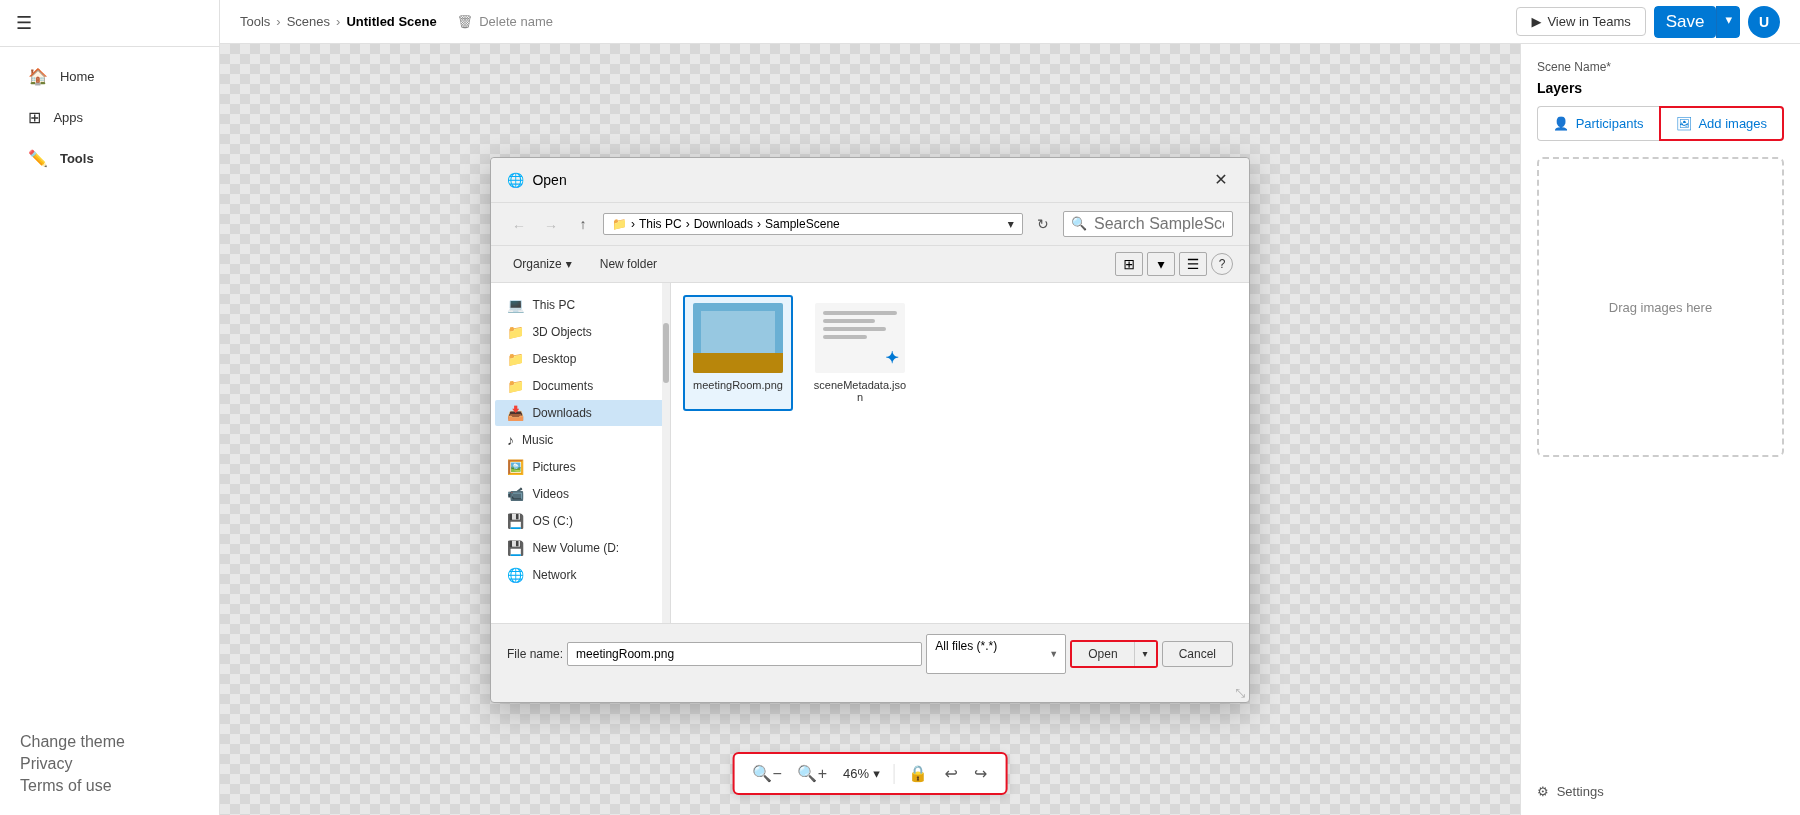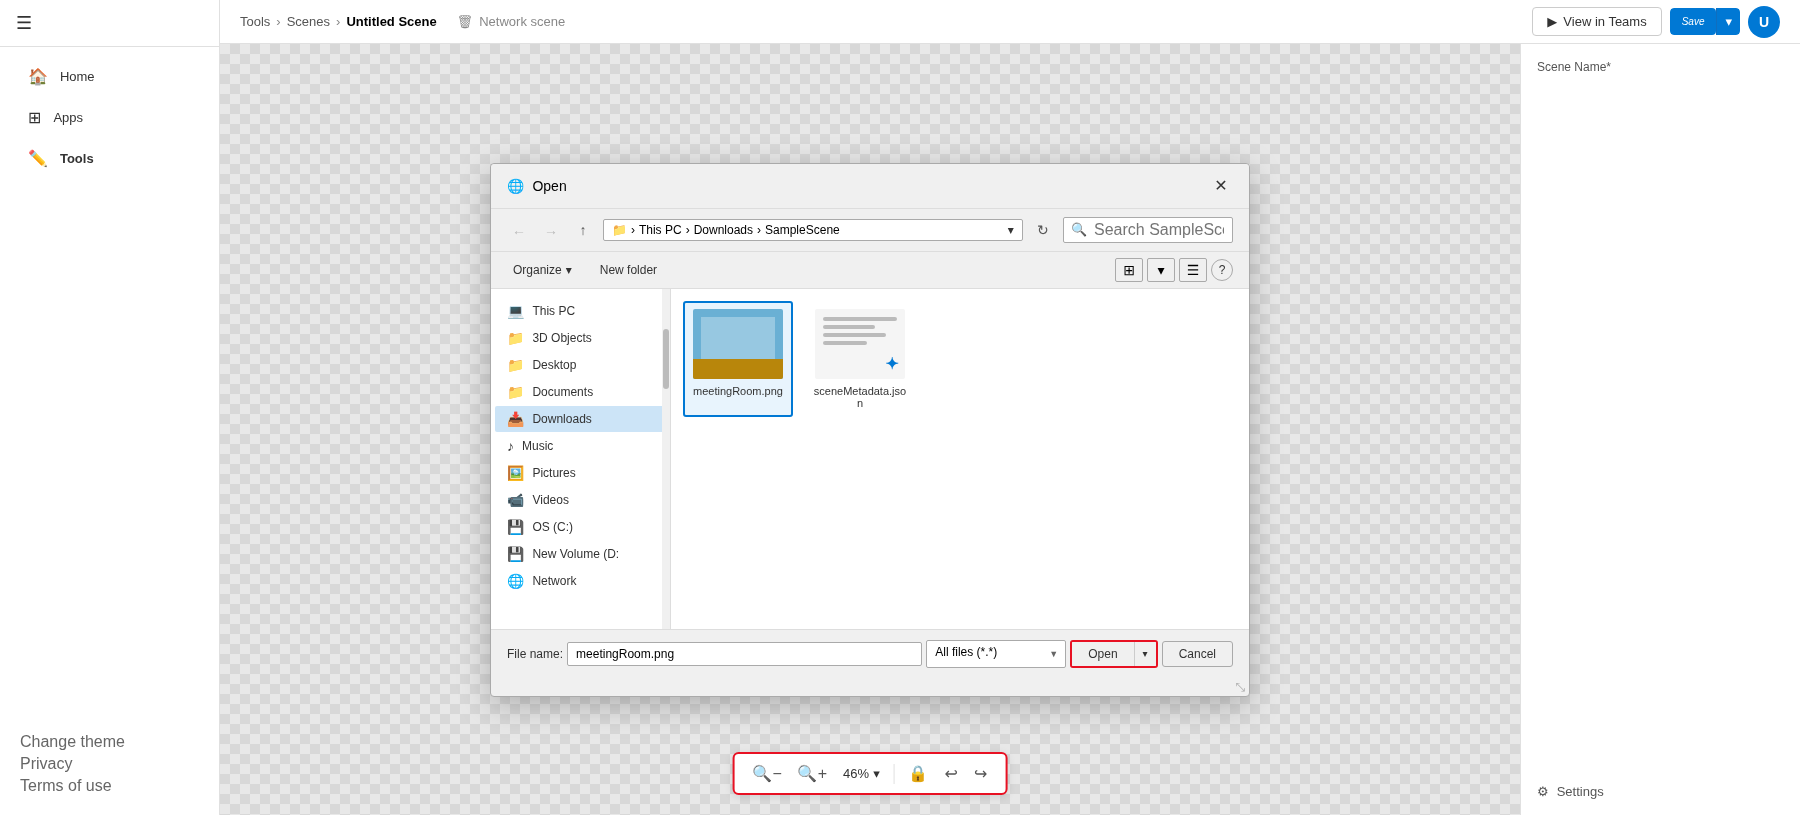--- a/index.html
+++ b/index.html
@@ -48,21 +48,21 @@
     .delete-scene { display: flex; align-items: center; gap: 6px; margin-left: 20px; color: #888; cursor: pointer; font-size: 13px; }
     .topbar-right { display: flex; align-items: center; gap: 8px; }
     .btn-view-teams {
       border: 1px solid #ccc; background: #fff; padding: 6px 14px;
       border-radius: 4px; cursor: pointer; display: flex; align-items: center; gap: 6px;
       font-size: 13px; color: #333;
     }
     .btn-save {
       background: #0078d4; color: #fff; border: none;
       padding: 6px 14px; border-radius: 4px; cursor: pointer;
-      font-size: 10px; display: flex; align-items: center; gap: 0; font-style: italic;
+      font-size: 17px; display: flex; align-items: center; gap: 0;
     }
     .btn-save-main { padding: 6px 12px; }
     .btn-save-dropdown {
       border-left: 1px solid #106ebe; padding: 6px 8px;
       background: #0078d4; color: #fff; border-radius: 0 4px 4px 0;
       cursor: pointer;
     }
     .btn-save-wrapper { display: flex; border-radius: 4px; overflow: hidden; }
     .user-avatar {
       width: 32px; height: 32px; border-radius: 50%; background: #0078d4;
@@ -285,21 +285,21 @@
     .dialog-footer {
       background: #f0f0f0; border-top: 1px solid #ddd;
       padding: 10px 16px; display: flex; align-items: center; gap: 4px;
     }
     .filename-label { font-size: 12px; color: #333; flex-shrink: 0; }
     .filename-input {
       flex: 1; border: 1px solid #aaa; padding: 4px 8px; font-size: 12px;
       border-radius: 2px; outline: none;
     }
     .filetype-select {
-      border: 1px solid #aaa; padding: 4px 24px 8px 8px; font-size: 12px;
+      border: 1px solid #aaa; padding: 4px 24px 20px 8px; font-size: 12px;
       border-radius: 2px; background: #fff; cursor: pointer; width: 140px;
       appearance: none; -webkit-appearance: none;
     }
     .select-wrapper { position: relative; }
     .select-wrapper::after {
       content: '▼'; position: absolute; right: 8px; top: 50%; transform: translateY(-50%);
       font-size: 9px; color: #666; pointer-events: none;
     }
     .btn-open-wrapper {
       display: flex; border: 2px solid #e81123; border-radius: 3px; overflow: hidden;
@@ -352,21 +352,21 @@
     <div style="display:flex;align-items:center;">
       <div class="breadcrumb">
         <span>Tools</span>
         <span class="sep">›</span>
         <span>Scenes</span>
         <span class="sep">›</span>
         <span class="current">Untitled Scene</span>
       </div>
       <div class="delete-scene">
         <span>🗑</span>
-        <span>Network scene</span>
+        <span>Delete name</span>
       </div>
     </div>
     <div class="topbar-right">
       <button class="btn-view-teams">
         <span>▶</span>
         <span>View in Teams</span>
       </button>
       <div class="btn-save-wrapper">
         <button class="btn-save btn-save-main">
           <span>Save</span>
@@ -545,19 +545,35 @@
           <span>↩</span>
         </button>
         <button>
           <span>↪</span>
         </button>
       </div>
     </div>
 
     <div class="right-panel">
       <div class="scene-name-label">Scene Name*</div>
+      <div class="layers-section">
+        <div class="layers-label">Layers</div>
+        <div class="layers-tabs">
+          <div class="layer-tab">
+            <span>👤</span>
+            <span>Participants</span>
+          </div>
+          <div class="layer-tab">
+            <span>🖼</span>
+            <span>Add images</span>
+          </div>
+        </div>
+        <div class="drag-area">
+          <span>Drag images here</span>
+        </div>
+      </div>
       <div class="settings-row">
         <span>⚙</span>
         <span>Settings</span>
       </div>
     </div>
   </div>
 </div>
 
 </body></html>

